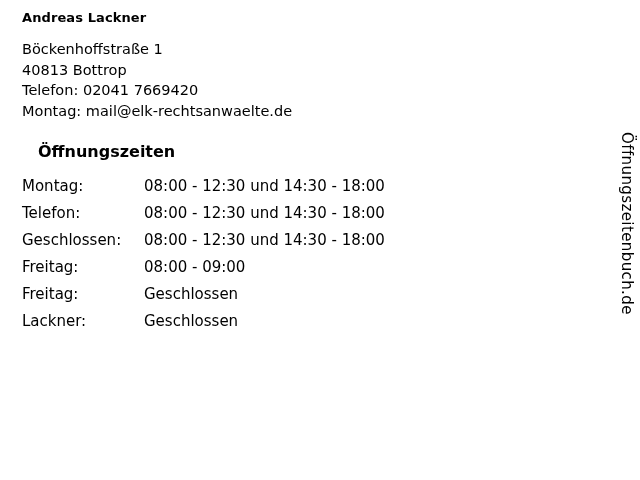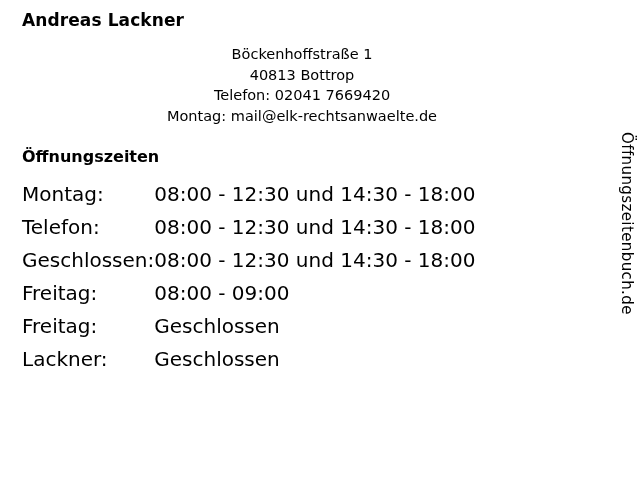--- a/index.html
+++ b/index.html
@@ -15,41 +15,40 @@
     position: relative;
     overflow: hidden;
   }
   .page {
     position: absolute;
     left: 22px;
     top: 10px;
     width: 560px;
   }
   .business-name {
-    font-size: 17px;
+    font-size: 13px;
     font-weight: bold;
     margin: 0 0 14px 0;
     letter-spacing: 0.1px;
   }
   .address-block {
     font-size: 14.5px;
     line-height: 20.5px;
   }
   .address-line {
     white-space: nowrap;
-    text-align: center;
   }
   .hours-title {
     font-size: 16px;
     font-weight: bold;
-    margin: 21px 0 16px 0;
+    margin: 21px 0 16px 16px;
   }
   table.hours {
     border-collapse: collapse;
-    font-size: 20px;
+    font-size: 15px;
   }
   table.hours td {
     padding: 0 0 9px 0;
     vertical-align: top;
     white-space: nowrap;
   }
   td.day {
     width: 122px;
     padding-right: 6px;
   }

